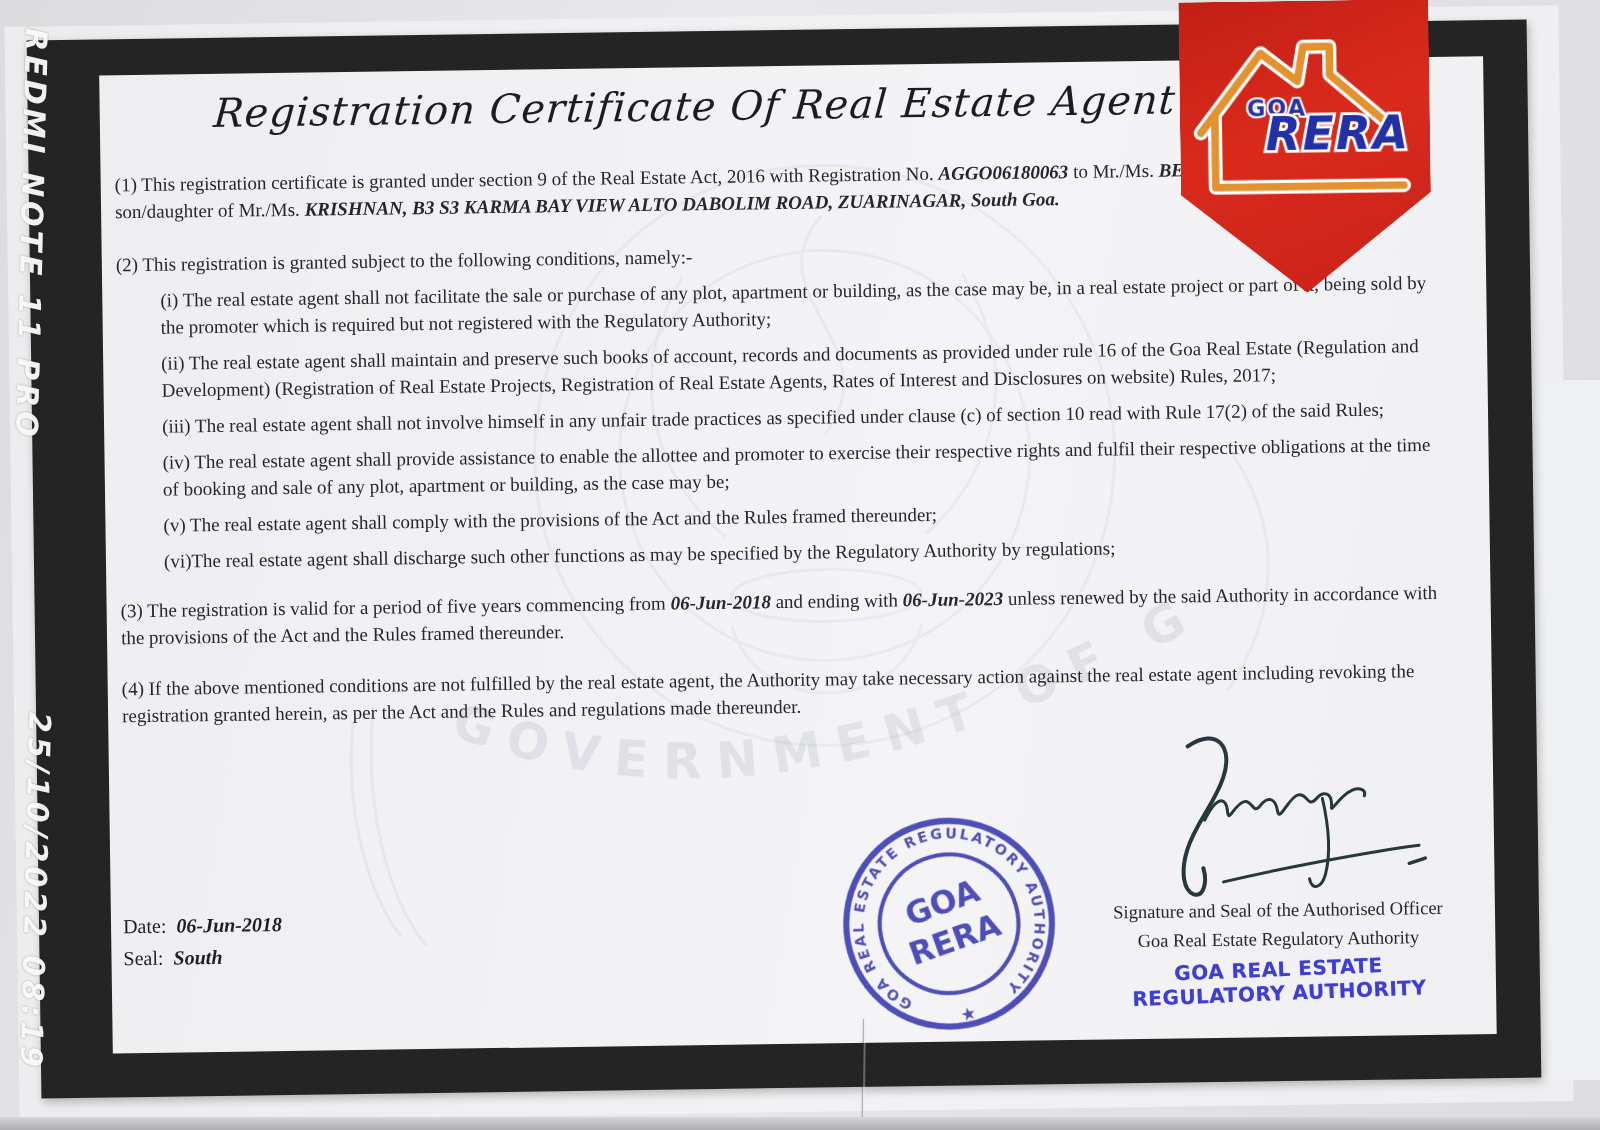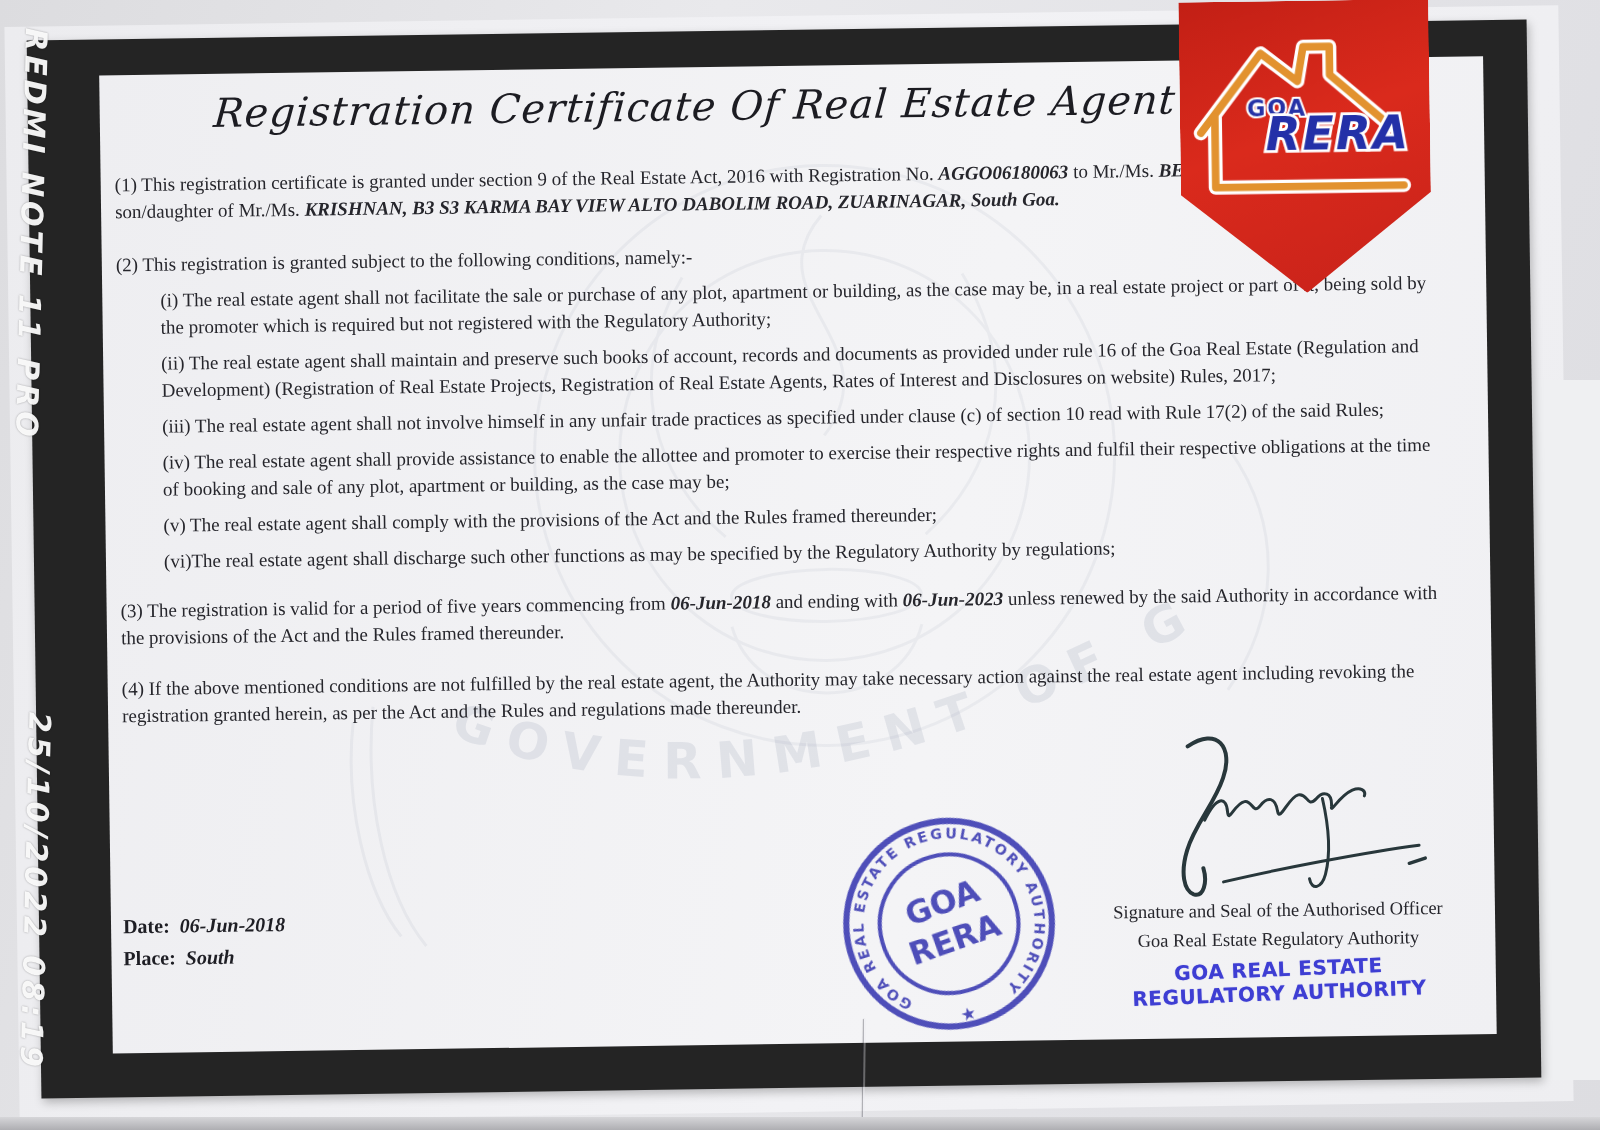--- a/index.html
+++ b/index.html
@@ -30,21 +30,21 @@
   .content{position:absolute;left:14px;top:96px;width:1318px;
     font-size:19px;line-height:27px;color:#26262c;}
   .content p{margin:0;}
   .b{font-weight:bold;font-style:italic;}
   .p-intro{margin-top:26px !important;}
   .item{margin:9px 0 0 44px !important;}
   .p3{margin-top:22px !important;}
   .p4{margin-top:24px !important;}
 
   .date-block{position:absolute;left:12px;top:835px;font-size:20px;line-height:32px;color:#1e1e24;}
-  .date-block .lbl{font-weight:bold;text-align:center;}
+  .date-block .lbl{font-weight:normal;text-align:center;}
   .date-block .val{font-weight:bold;font-style:italic;margin-left:10px;}
 
   
   .seal{position:absolute;left:726px;top:748px;width:224px;height:224px;
     transform:rotate(-15deg);opacity:.92;filter:blur(.3px);}
 
   .sign-block{position:absolute;left:928px;top:672px;width:478px;text-align:center;}
   .sig-svg{width:300px;height:168px;display:block;margin:0 auto;}
   .cap{font-size:18.5px;color:#26262c;line-height:22px;}
   .cap2{margin-top:7px;}
@@ -119,21 +119,21 @@
       <p class="item">(v) The real estate agent shall comply with the provisions of the Act and the Rules framed thereunder;</p>
       <p class="item">(vi)The real estate agent shall discharge such other functions as may be specified by the Regulatory Authority by regulations;</p>
 
       <p class="p3"><span>(3) The registration is valid for a period of five years commencing from </span><span class="b">06-Jun-2018</span><span>  and ending with </span><span class="b">06-Jun-2023</span><span>  unless renewed by the said Authority in accordance with the provisions of the Act and the Rules framed thereunder.</span></p>
 
       <p class="p4">(4) If the above mentioned conditions are not fulfilled by the real estate agent, the Authority may take necessary action against the real estate agent including revoking the registration granted herein, as per the Act and the Rules and regulations made thereunder.</p>
     </div>
 
     <div class="date-block">
       <div><span class="lbl">Date:</span><span class="val">06-Jun-2018</span></div>
-      <div><span class="lbl">Place:</span><span class="val">South</span></div>
+      <div><span class="lbl">Seal:</span><span class="val">South</span></div>
     </div>
 
     <svg class="seal" viewBox="0 0 220 220">
       <defs>
         <path id="ringPath" d="M 110,110 m -84,0 a 84,84 0 1,1 168,0 a 84,84 0 1,1 -168,0"></path>
       </defs>
       <circle cx="110" cy="110" r="101" fill="none" stroke="#4141b4" stroke-width="6"></circle>
       <circle cx="110" cy="110" r="68" fill="none" stroke="#4141b4" stroke-width="4"></circle>
       <g transform="rotate(-53 110 110)">
         <text font-size="14" font-weight="bold" letter-spacing="2.4" fill="#4141b4">

